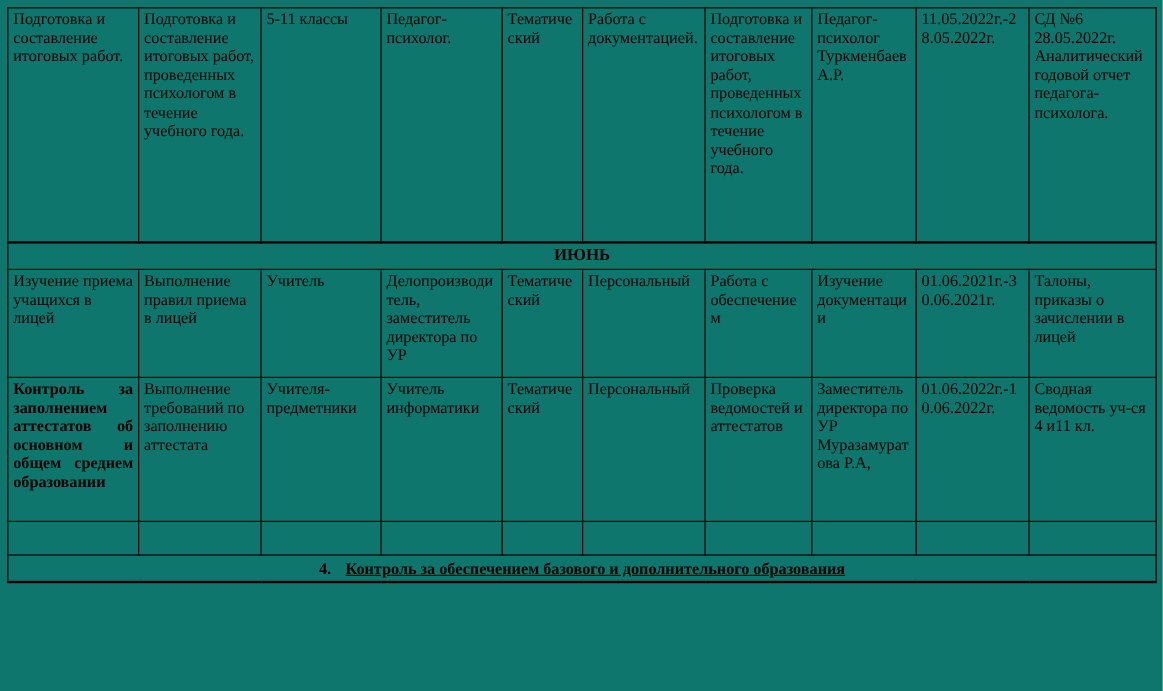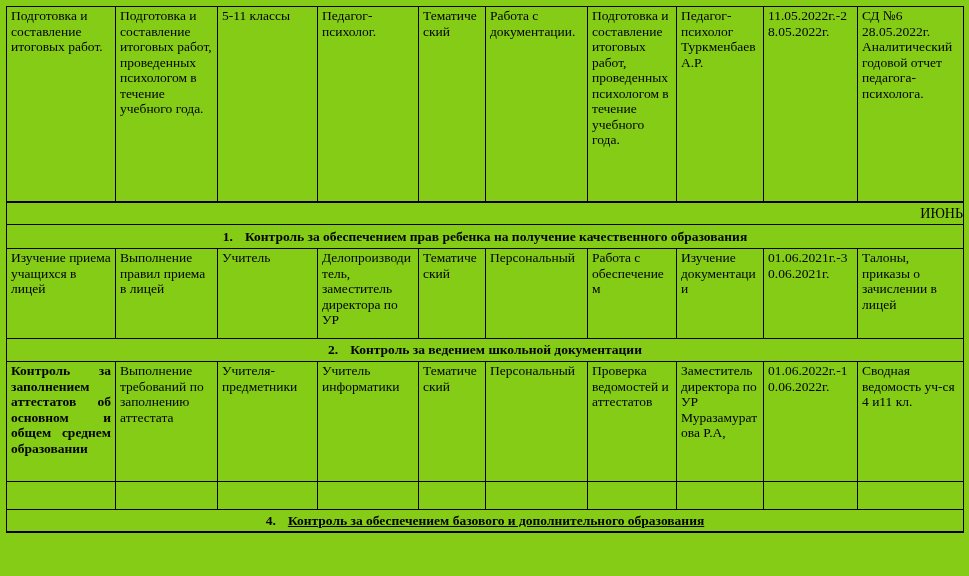--- a/index.html
+++ b/index.html
@@ -5,21 +5,21 @@
   html, body {
     margin: 0;
     padding: 0;
     background: #ffffff;
     color: #000000;
     font-family: "Liberation Serif", "DejaVu Serif", serif;
   }
   .page {
     width: 969px;
     height: 576px;
-    background: #84cc16;
+    background: #0f766e;
     overflow: hidden;
   }
   table.plan {
     border-collapse: collapse;
     table-layout: fixed;
     width: 957px;
     margin: 6px 0 0 6px;
     border-bottom: 2px solid #000;
   }
   col.c1 { width: 109px; }
@@ -45,25 +45,25 @@
   tr.row-month  { height: 23px; }
   tr.row-sec1   { height: 24px; }
   tr.row-data2  { height: 90px; }
   tr.row-sec2   { height: 23px; }
   tr.row-data3  { height: 120px; }
   tr.row-sec3   { height: 25px; }
   tr.row-empty  { height: 28px; }
   tr.row-sec4   { height: 22px; text-decoration: underline; }
   tr.row-month td {
     border-top: 2px solid #000;
-    text-align: right;
-    font-weight: normal;
+    text-align: center;
+    font-weight: bold;
     font-size: 14px;
     vertical-align: middle;
-    padding: 1px 0;
+    padding: 1px 16px;
   }
   tr.section-row td {
     text-align: center;
     font-weight: bold;
     font-size: 13.5px;
     vertical-align: middle;
     padding: 2px 4px;
   }
   .sec-num { display: inline-block; margin-right: 12px; }
   td.center { text-align: left; }
@@ -87,55 +87,45 @@
         <col class="c10">
     </colgroup>
 
     <tbody>
         <tr class="row-data1">
       <td>Подготовка и составление итоговых работ.</td>
       <td>Подготовка и составление итоговых работ, проведенных психологом в течение учебного года.</td>
       <td class="center">5-11 классы</td>
       <td>Педагог-психолог.</td>
       <td>Тематический</td>
-      <td>Работа с документации.</td>
+      <td>Работа с документацией.</td>
       <td>Подготовка и составление итоговых работ, проведенных психологом в течение учебного года.</td>
       <td>Педагог-психолог Туркменбаев А.Р.</td>
       <td>11.05.2022г.-28.05.2022г.</td>
       <td>СД №6 28.05.2022г. Аналитический годовой отчет педагога-психолога.</td>
     </tr>
 
     <tr class="row-month">
       <td colspan="10">ИЮНЬ</td>
     </tr>
 
-    <tr class="row-sec1 section-row">
-      <td colspan="10">
-        <span class="sec-num">1.</span><span>Контроль за обеспечением прав ребенка на получение качественного образования</span>
-      </td>
-    </tr>
 
     <tr class="row-data2">
       <td>Изучение приема учащихся в лицей</td>
       <td>Выполнение правил приема в лицей</td>
       <td>Учитель</td>
       <td>Делопроизводитель, заместитель директора по УР</td>
       <td>Тематический</td>
       <td>Персональный</td>
       <td>Работа с обеспечением</td>
       <td>Изучение документации</td>
       <td>01.06.2021г.-30.06.2021г.</td>
       <td>Талоны, приказы о зачислении в лицей</td>
     </tr>
 
-    <tr class="row-sec2 section-row">
-      <td colspan="10">
-        <span class="sec-num">2.</span><span>Контроль за ведением школьной документации</span>
-      </td>
-    </tr>
 
     <tr class="row-data3">
       <td class="justify">Контроль за заполнением аттестатов об основном и общем среднем образовании</td>
       <td>Выполнение требований по заполнению аттестата</td>
       <td>Учителя-предметники</td>
       <td>Учитель информатики</td>
       <td>Тематический</td>
       <td>Персональный</td>
       <td>Проверка ведомостей и аттестатов</td>
       <td>Заместитель директора по УР Муразамуратова Р.А,</td>

